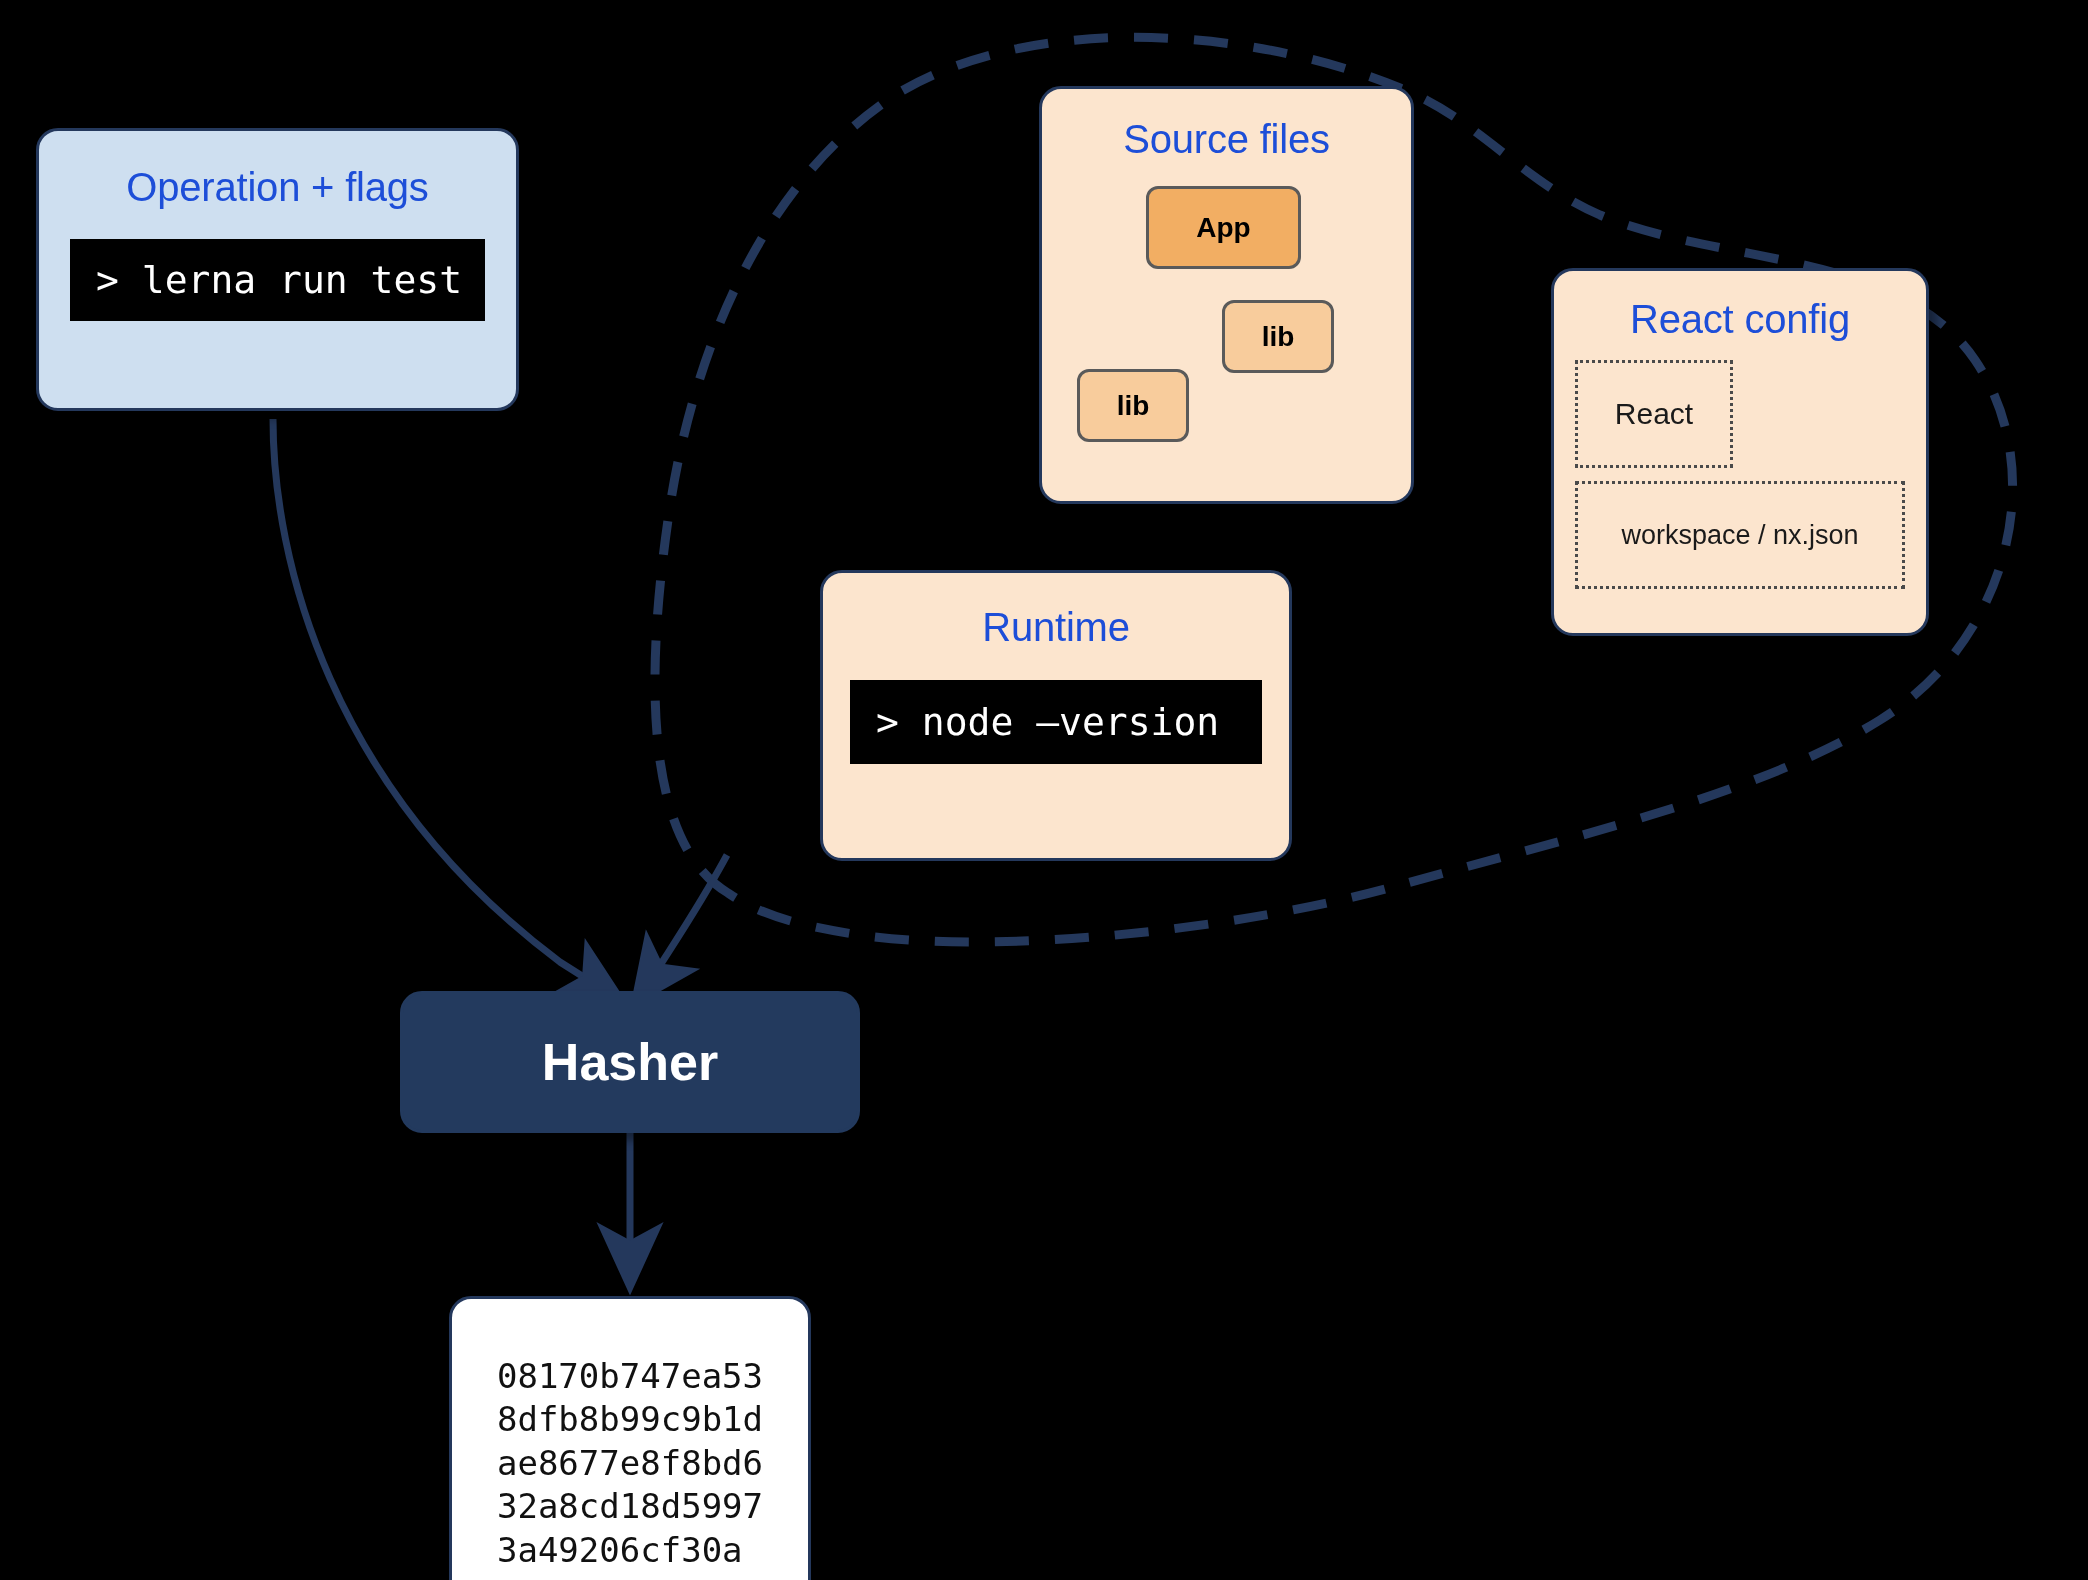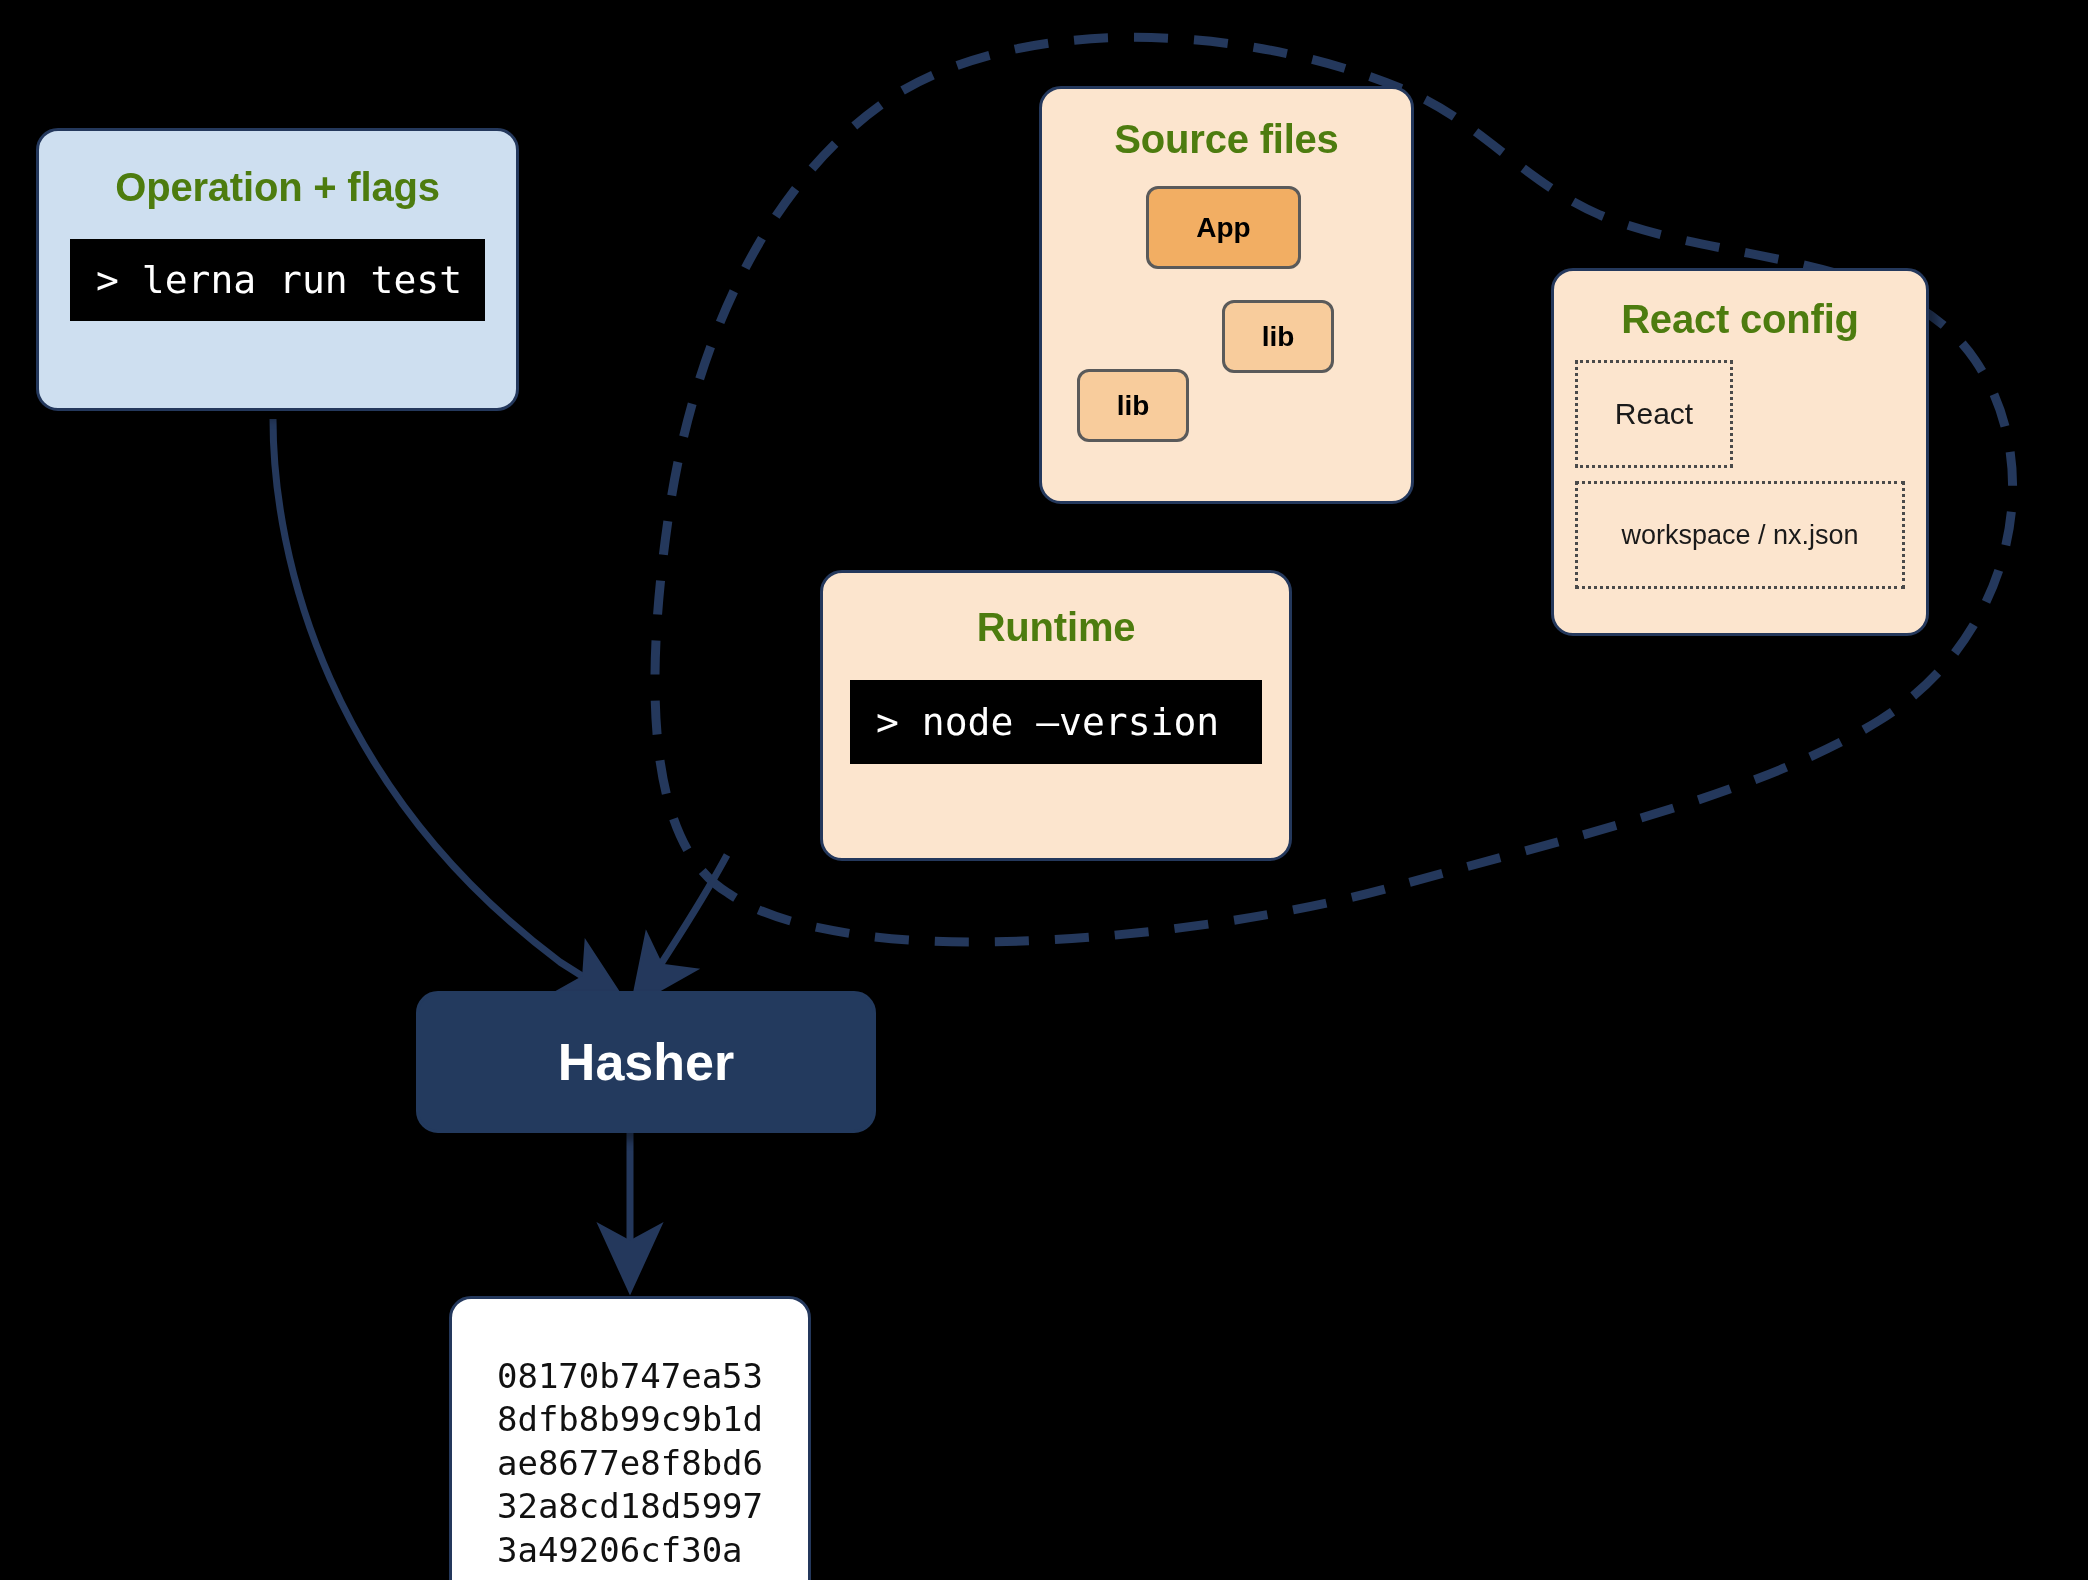--- a/index.html
+++ b/index.html
@@ -28,22 +28,22 @@
     position: absolute;
     box-sizing: border-box;
     border-radius: 22px;
     border: 3px solid #24385c;
     box-shadow: 8px 8px 9px rgba(0,0,0,0.38);
     display: flex;
     flex-direction: column;
     align-items: center;
   }
   .card-title {
-    color: #4d7c0f;
-    font-weight: bold;
+    color: #1d4ed8;
+    font-weight: normal;
     letter-spacing: -0.2px;
     text-align: center;
     white-space: nowrap;
   }
   .term {
     background: #000000;
     color: #ffffff;
     font-family: "DejaVu Sans Mono", "Liberation Mono", monospace;
     white-space: pre;
     display: flex;
@@ -126,21 +126,21 @@
   #rt-card .card-title { font-size: 40px; margin-top: 32px; }
   #rt-card .term {
     width: 412px; height: 84px;
     margin-top: 30px;
     font-size: 38px;
     padding-left: 26px;
   }
 
   
   #hasher-card {
-    left: 416px; top: 991px;
+    left: 400px; top: 991px;
     width: 460px; height: 142px;
     background: #233a5e;
     border-color: #233a5e;
     justify-content: center;
   }
   #hasher-label {
     color: #ffffff;
     font-weight: bold;
     font-size: 52px;
   }

